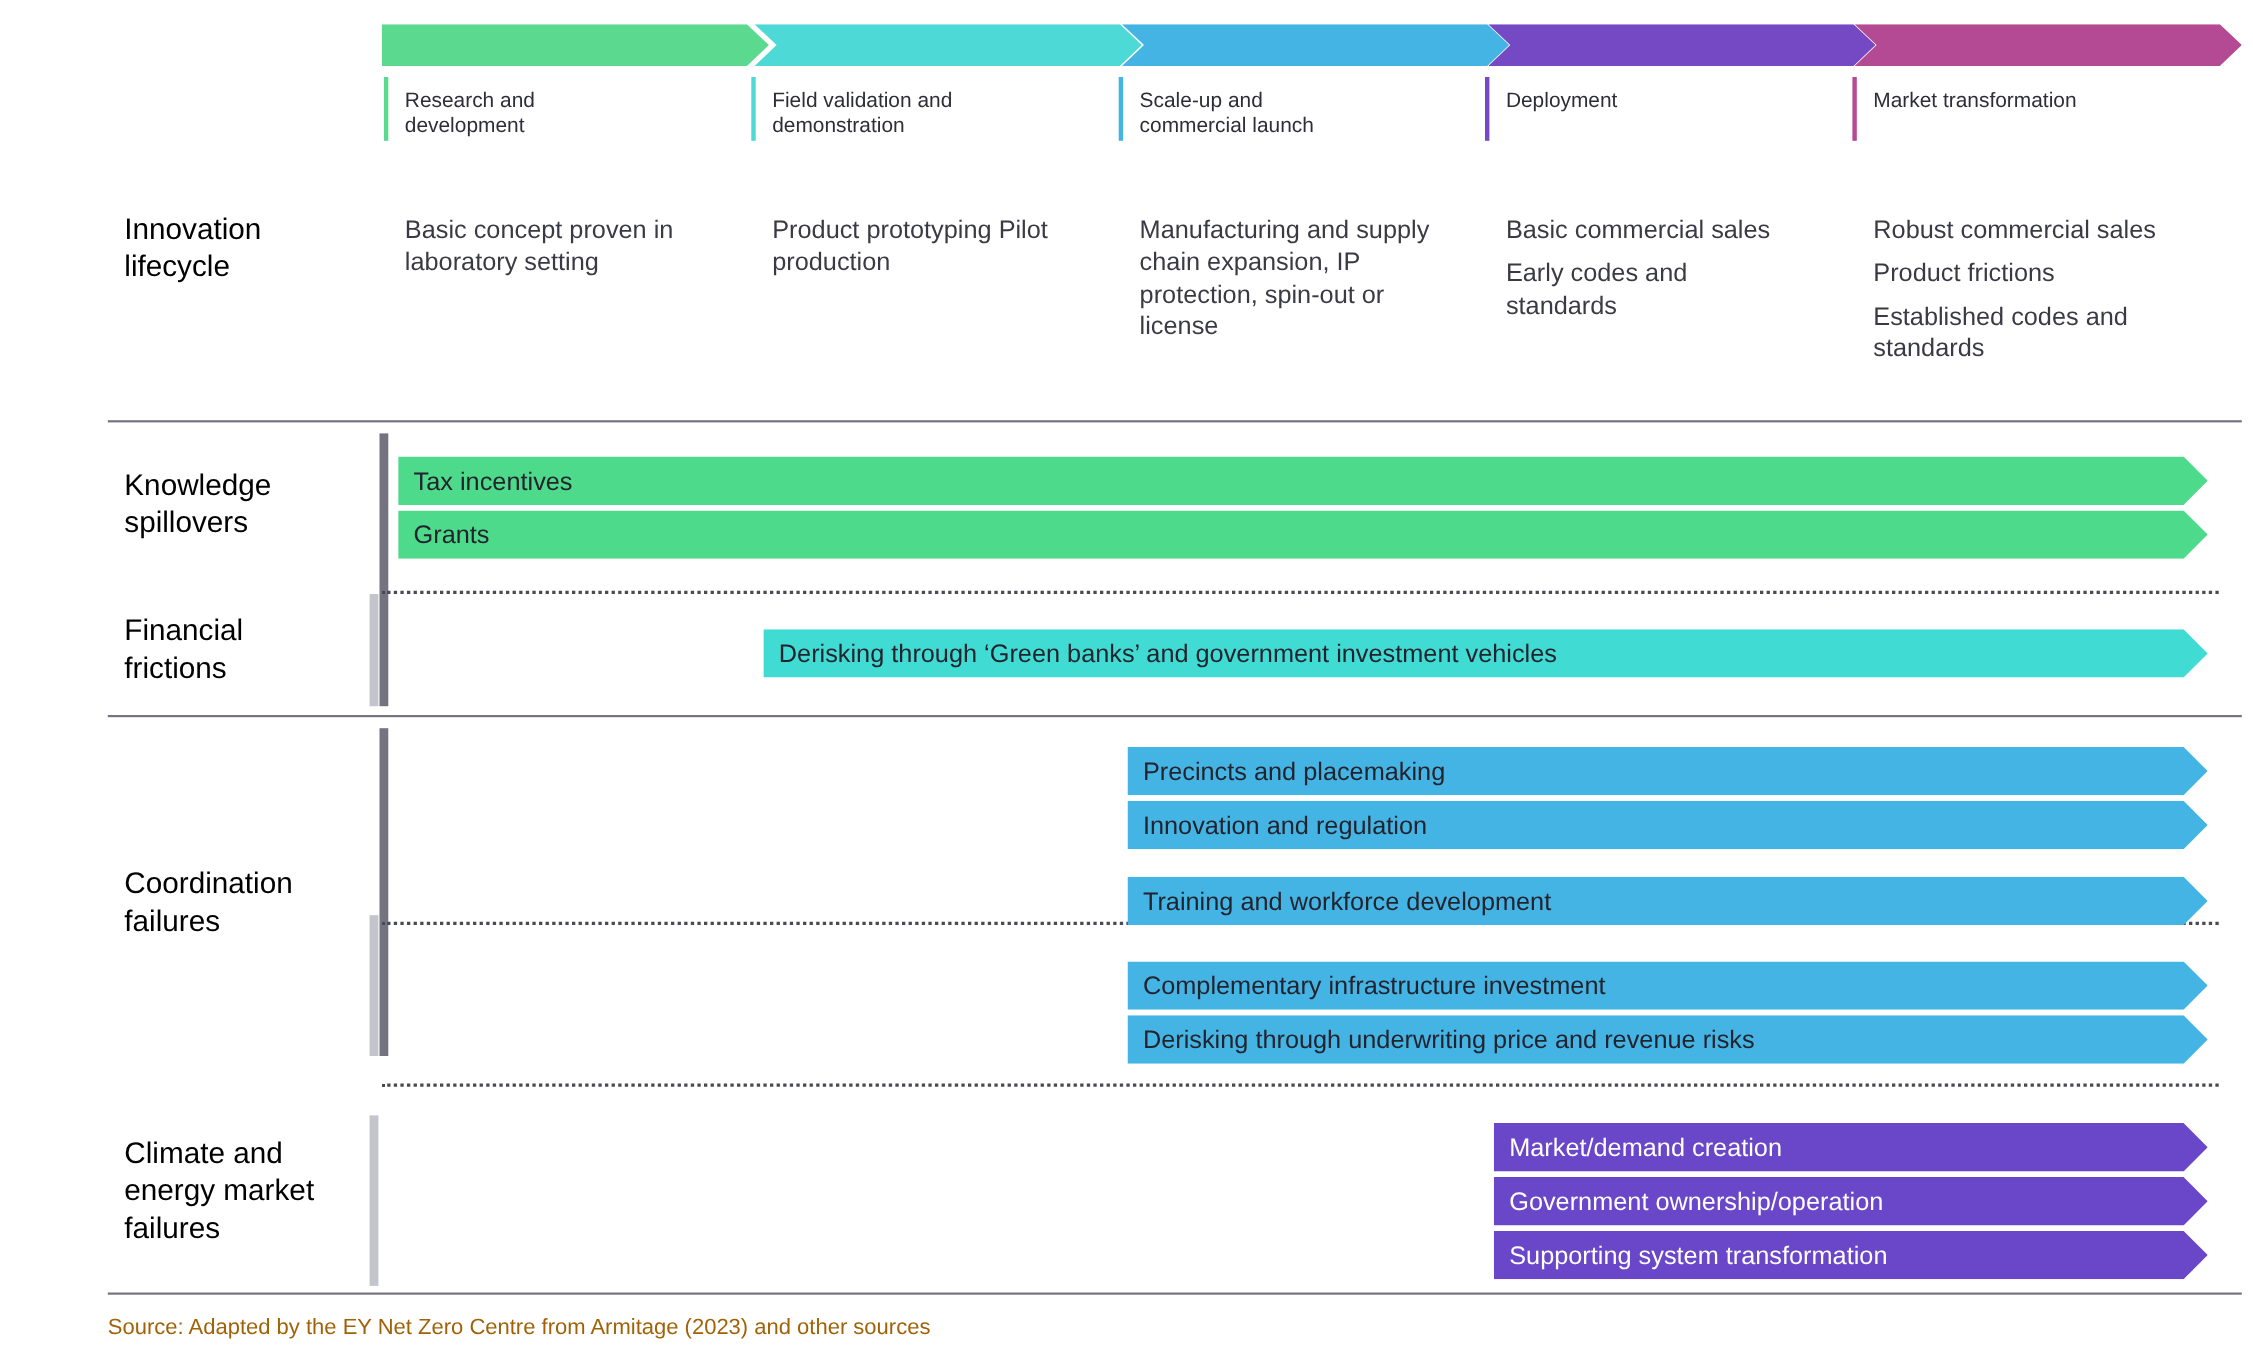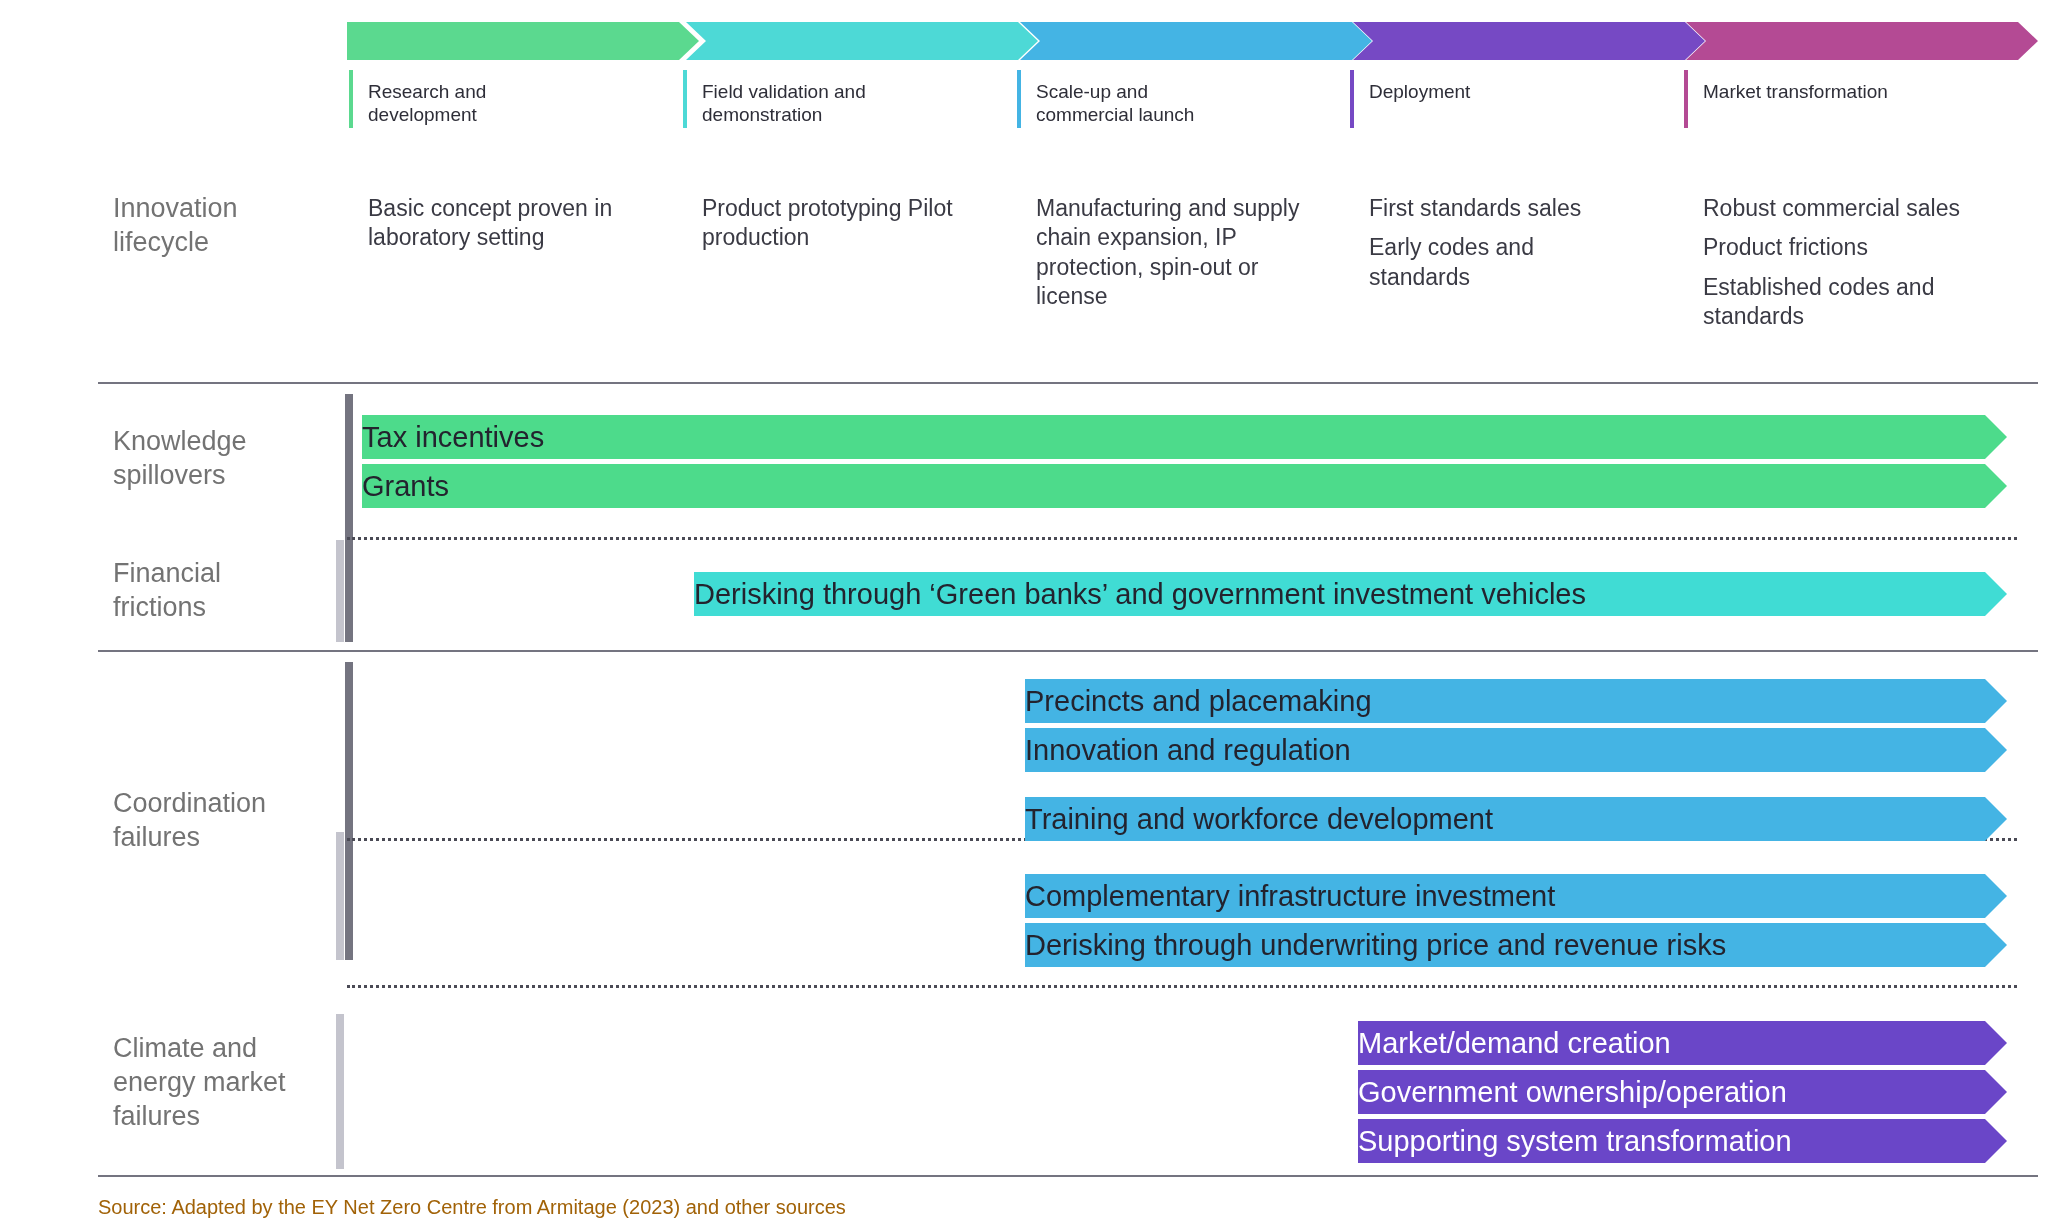--- a/index.html
+++ b/index.html
@@ -36,21 +36,21 @@
     line-height: 1.22;
     color: #2e2e38;
     font-weight: 400;
   }
 
   
   .row-label {
     position: absolute;
     font-size: 27px;
     line-height: 1.25;
-    color: #737373;
+    color: #000000;
     font-weight: 400;
   }
   .cell-text {
     position: absolute;
     font-size: 23px;
     line-height: 1.28;
     color: #3a3a44;
     font-weight: 400;
   }
   .cell-text p { margin: 0 0 10px 0; }
@@ -90,21 +90,22 @@
     display: flex;
     align-items: center;
   }
   .bar .bar-body {
     position: absolute;
     inset: 0;
   }
   .bar-label {
     position: relative;
     z-index: 2;
-    font-size: 29px;
+    padding-left: 14px;
+    font-size: 23px;
     line-height: 1;
     white-space: nowrap;
   }
   .bar.dark-text .bar-label { color: #23232e; }
   .bar.light-text .bar-label { color: #ffffff; }
 
   
   .source {
     position: absolute;
     left: 98px;
@@ -177,21 +178,21 @@
   <div class="cell-text" style="left:368px; top:194px; width:300px;">
     <p>Basic concept proven in laboratory setting</p>
   </div>
   <div class="cell-text" style="left:702px; top:194px; width:290px;">
     <p>Product prototyping Pilot production</p>
   </div>
   <div class="cell-text" style="left:1036px; top:194px; width:300px;">
     <p>Manufacturing and supply chain expansion, IP protection, spin-out or license</p>
   </div>
   <div class="cell-text" style="left:1369px; top:194px; width:290px;">
-    <p>First standards sales</p>
+    <p>Basic commercial sales</p>
     <p style="width:170px;">Early codes and standards</p>
   </div>
   <div class="cell-text" style="left:1703px; top:194px; width:280px;">
     <p>Robust commercial sales</p>
     <p>Product frictions</p>
     <p>Established codes and standards</p>
   </div>
 
   <div class="hrule" style="top:382px; width:1940px;"></div>
   <div class="hrule" style="top:650px; width:1940px;"></div>

